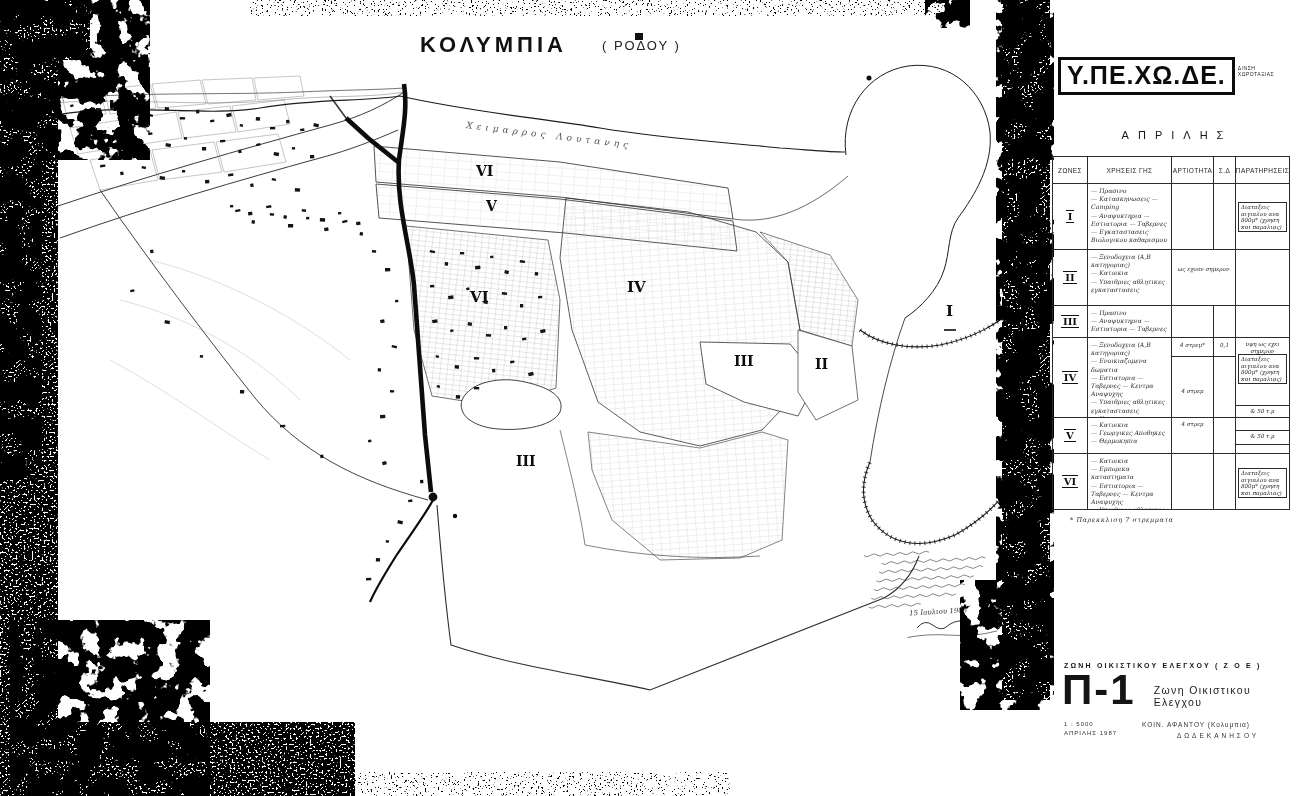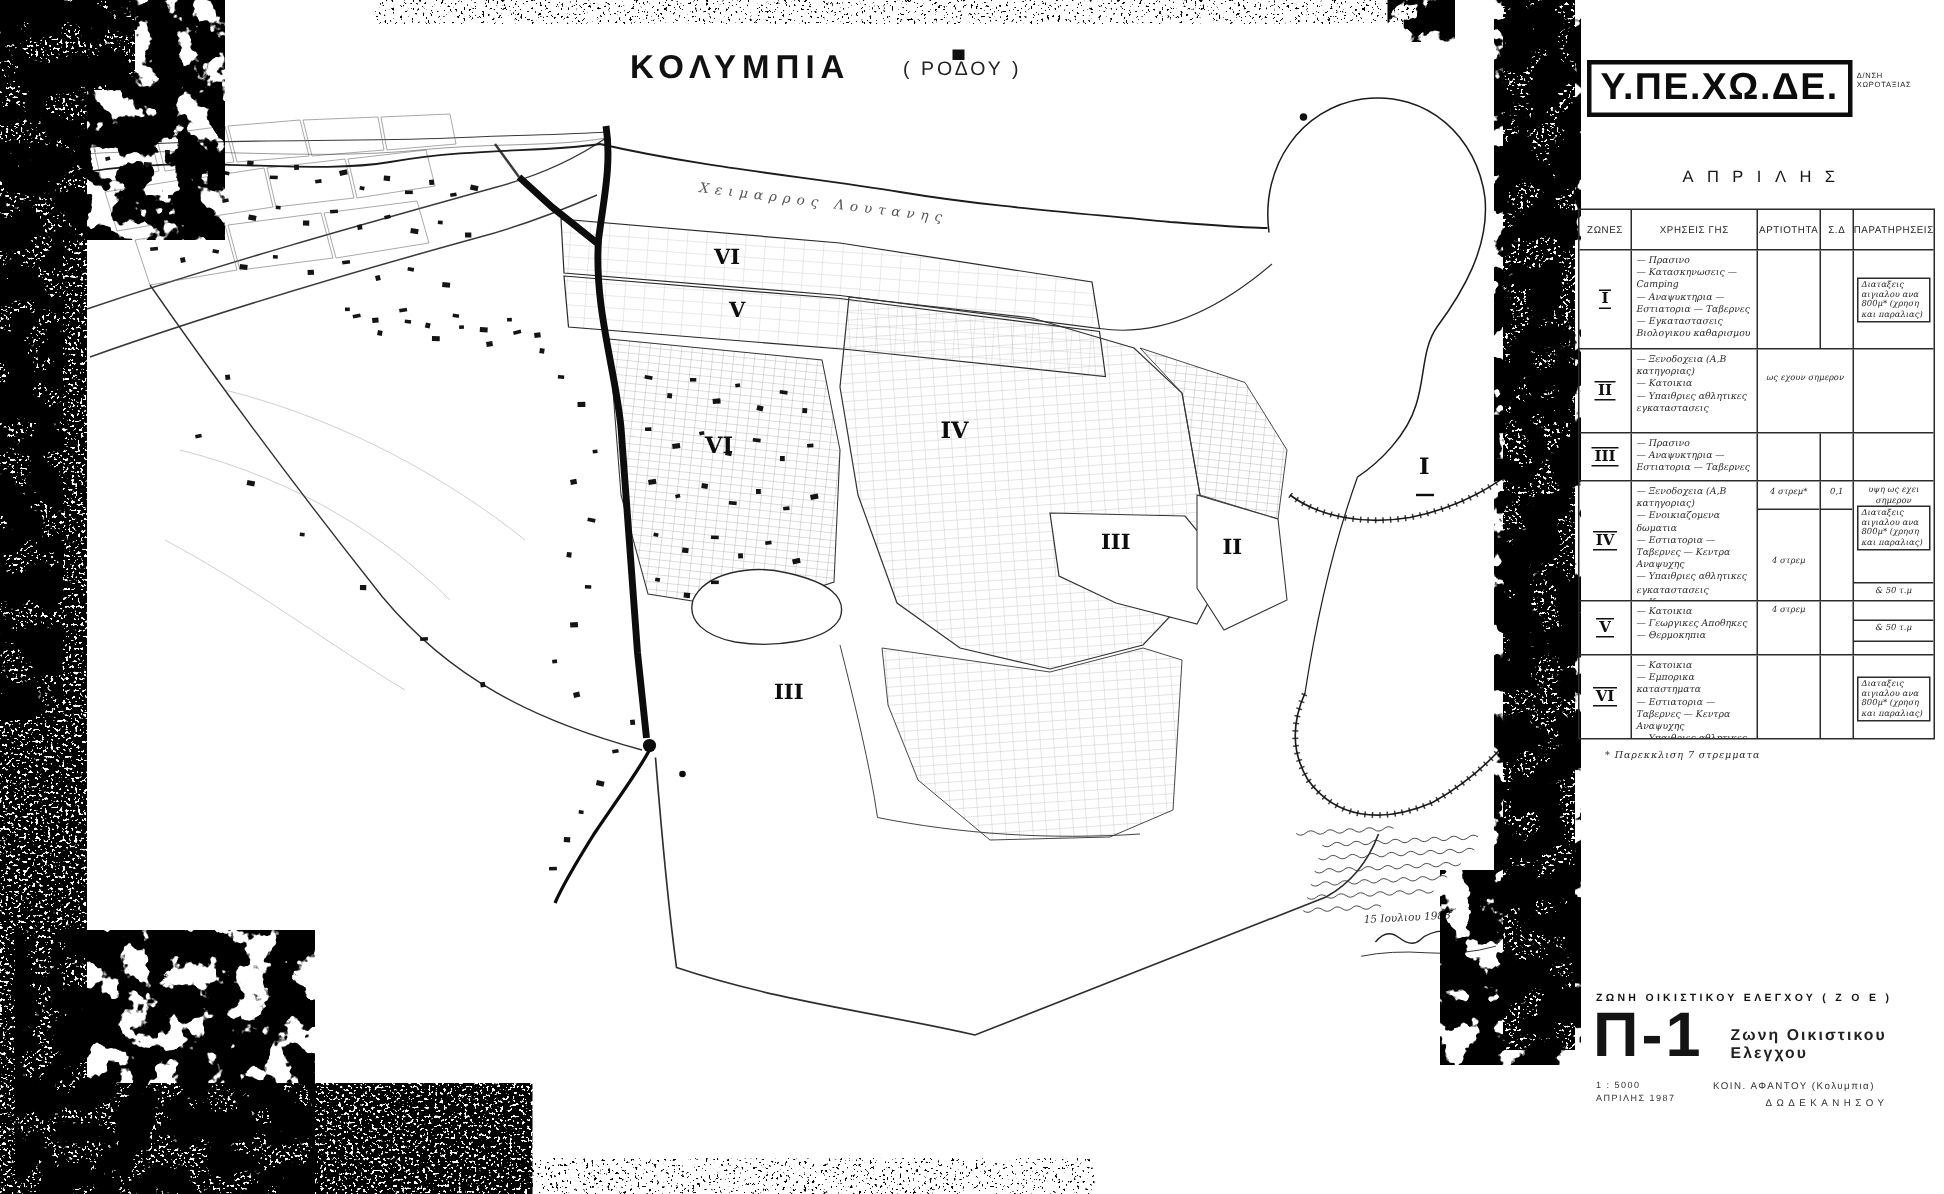--- a/index.html
+++ b/index.html
@@ -9,21 +9,21 @@
 
   
   .map-title{font-family:"Liberation Sans",sans-serif;font-weight:bold;font-size:22px;letter-spacing:4px;fill:#111;}
   .map-title-paren{font-family:"Liberation Sans",sans-serif;font-size:13px;letter-spacing:2px;fill:#222;}
   .zlabel{font-family:"DejaVu Serif",serif;font-weight:bold;fill:#0d0d0d;}
   .stream{font-family:"DejaVu Serif",serif;font-style:italic;font-size:9px;letter-spacing:4px;fill:#555;}
   .notedate{font-family:"DejaVu Serif",serif;font-style:italic;font-size:7px;fill:#333;}
 
   
   .legend{position:absolute;left:1052px;top:40px;width:244px;z-index:5;}
-  .agency-row{display:flex;align-items:flex-start;margin-left:6px;}
+  .agency-row{display:flex;align-items:flex-start;margin-left:6px;margin-top:17px;}
   .agency-box{border:3px solid #0c0c0c;padding:1px 6px 2px 6px;font-weight:bold;font-size:25px;
               letter-spacing:1px;white-space:nowrap;color:#0c0c0c;}
   .agency-side{font-size:5px;letter-spacing:.5px;color:#222;margin:8px 0 0 3px;line-height:6px;}
   .lg-heading{text-align:center;font-size:11px;letter-spacing:9px;margin:34px 0 0 6px;color:#171717;}
 
   .ltable{margin-top:15px;border:1px solid #2b2b2b;width:238px;box-sizing:border-box;background:transparent;}
   .lrow{display:flex;border-top:1px solid #2b2b2b;box-sizing:border-box;}
   .lrow:first-child{border-top:none;}
   .lc{box-sizing:border-box;border-left:1px solid #2b2b2b;overflow:hidden;}
   .lc:first-child{border-left:none;}
@@ -44,21 +44,21 @@
   .cmid{position:absolute;left:0;right:0;text-align:center;}
   .lg-footnote{font-family:"DejaVu Serif",serif;font-style:italic;font-size:6.4px;color:#2a2a2a;
                margin:6px 0 0 18px;letter-spacing:.6px;}
 
   
   .tblock{position:absolute;left:1056px;top:662px;width:238px;z-index:5;color:#141414;}
   .tb-zoe{font-size:7px;font-weight:bold;letter-spacing:2.2px;margin-left:8px;}
   .tb-main{display:flex;align-items:flex-start;margin-top:6px;}
   .tb-sheet{font-size:42px;font-weight:bold;letter-spacing:2px;line-height:30px;margin-left:6px;
             font-family:"Liberation Sans",sans-serif;}
-  .tb-sub{font-size:10.5px;letter-spacing:1.4px;margin:9px 0 0 18px;font-weight:bold;color:#222;}
+  .tb-sub{font-size:10.5px;letter-spacing:1.4px;margin:9px 0 0 18px;font-weight:normal;color:#222;}
   .tb-bottom{display:flex;margin-top:12px;}
   .tb-left{width:78px;margin-left:8px;font-size:6px;letter-spacing:1px;line-height:9px;color:#333;}
   .tb-right{flex:1;font-size:6.5px;letter-spacing:1px;line-height:10px;color:#333;}
   .tb-right .pref{letter-spacing:3px;text-align:center;margin-top:1px;}
 </style>
 </head>
 <body>
 
 <div class="page">
 

